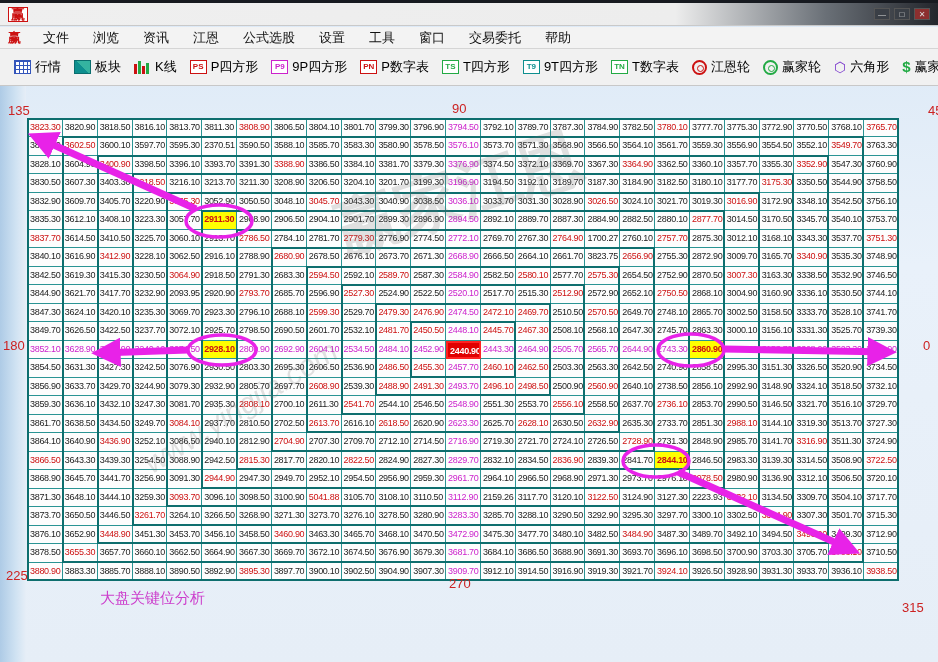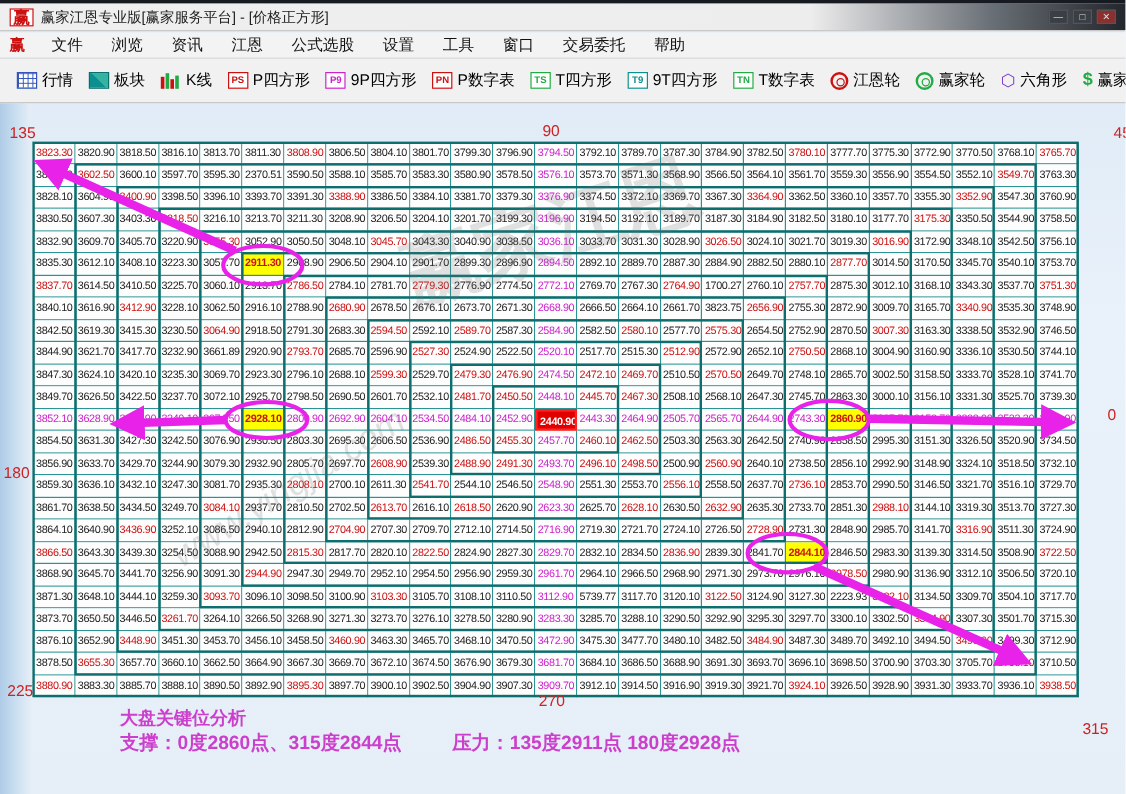--- a/index.html
+++ b/index.html
@@ -73,35 +73,34 @@
   .cell.y { background:#ffff00; color:#cc1111; font-weight:bold; }
   .cell.ctr { background:#e00000; color:#ffffff; border:2px solid #ff2222; font-weight:bold; }
   .ring { position:absolute; border:2px solid #0e6e6e; pointer-events:none; z-index:2; }
 
   .watermark { position:absolute; color:rgba(110,110,110,0.20); pointer-events:none; z-index:3; white-space:nowrap; }
   #wm1 { left:330px; top:150px; font-size:64px; font-weight:bold; transform:rotate(-18deg); }
   #wm2 { left:130px; top:390px; font-size:30px; font-style:italic; transform:rotate(-32deg); }
 
   #overlay { position:absolute; left:0; top:0; width:938px; height:662px; z-index:6; pointer-events:none; }
 
-  .annot { position:absolute; color:#cc3ecc; z-index:7;font-weight:bold; }
+  .annot { position:absolute; color:#cc3ecc; z-index:7; }
   #annot1 { left:100px; top:589px; font-size:15px; }
   #annot2 { left:100px; top:609px; font-size:16px; }
   #annot2 .gap { display:inline-block; width:42px; }
 </style>
 </head>
 <body>
 
 <div id="app">
 
   <div class="top-edge"></div>
 
   <div class="titlebar">
     <span class="app-logo">赢</span>
-    <span class="title-text">赢家江恩专业版[赢家服务平台] - [价格正方形]</span>
     <span class="win-buttons">
       <span class="win-btn">—</span>
       <span class="win-btn">□</span>
       <span class="win-btn close">✕</span>
     </span>
   </div>
 
   <div class="menubar">
     <span class="menu-logo">赢</span>
   <span class="menu-item">文件</span>
@@ -412,21 +411,21 @@
       <div class="cell">2870.50</div>
       <div class="cell r">3007.30</div>
       <div class="cell">3163.30</div>
       <div class="cell">3338.50</div>
       <div class="cell">3532.90</div>
       <div class="cell">3746.50</div>
       <div class="cell">3844.90</div>
       <div class="cell">3621.70</div>
       <div class="cell">3417.70</div>
       <div class="cell">3232.90</div>
-      <div class="cell">3661.89</div>
+      <div class="cell">2093.95</div>
       <div class="cell">2920.90</div>
       <div class="cell r">2793.70</div>
       <div class="cell">2685.70</div>
       <div class="cell">2596.90</div>
       <div class="cell r">2527.30</div>
       <div class="cell">2524.90</div>
       <div class="cell">2522.50</div>
       <div class="cell m">2520.10</div>
       <div class="cell">2517.70</div>
       <div class="cell">2515.30</div>
@@ -691,26 +690,26 @@
       <div class="cell">3506.50</div>
       <div class="cell">3720.10</div>
       <div class="cell">3871.30</div>
       <div class="cell">3648.10</div>
       <div class="cell">3444.10</div>
       <div class="cell">3259.30</div>
       <div class="cell r">3093.70</div>
       <div class="cell">3096.10</div>
       <div class="cell">3098.50</div>
       <div class="cell">3100.90</div>
-      <div class="cell r">3103.30</div>
+      <div class="cell r">5041.88</div>
       <div class="cell">3105.70</div>
       <div class="cell">3108.10</div>
       <div class="cell">3110.50</div>
       <div class="cell m">3112.90</div>
-      <div class="cell">5739.77</div>
+      <div class="cell">2159.26</div>
       <div class="cell">3117.70</div>
       <div class="cell">3120.10</div>
       <div class="cell r">3122.50</div>
       <div class="cell">3124.90</div>
       <div class="cell">3127.30</div>
       <div class="cell">2223.93</div>
       <div class="cell r">3132.10</div>
       <div class="cell">3134.50</div>
       <div class="cell">3309.70</div>
       <div class="cell">3504.10</div>
@@ -834,28 +833,25 @@
       </g>
     <g id="svg-arrows">
         <line x1="196" y1="209" x2="36" y2="137" stroke="#e822e8" stroke-width="7" marker-end="url(#ah)"></line>
         <line x1="188" y1="350" x2="100" y2="353" stroke="#e822e8" stroke-width="7" marker-end="url(#ah)"></line>
         <line x1="724" y1="349" x2="888" y2="352" stroke="#e822e8" stroke-width="7" marker-end="url(#ah)"></line>
         <line x1="678" y1="472" x2="852" y2="550" stroke="#e822e8" stroke-width="7" marker-end="url(#ah)"></line>
       </g>
   </svg>
 
   <div class="annot" id="annot1">大盘关键位分析</div>
-  <div class="annot" id="annot2">
-    <span>支撑：0度2860点、315度2844点</span><span class="gap"></span><span>压力：135度2911点  180度2928点</span>
-  </div>
 
 <div class="angle-label" style="left: 8px; top: 103px;">135</div>
     <div class="angle-label" style="left: 452px; top: 101px;">90</div>
     <div class="angle-label" style="left: 916px; top: 103px; margin-left: 12px;">45</div>
-    <div class="angle-label" style="left: 3px; top: 338px; margin-top: 48px;">180</div>
+    <div class="angle-label" style="left: 3px; top: 338px;">180</div>
     <div class="angle-label" style="left: 923px; top: 338px;">0</div>
     <div class="angle-label" style="left: 6px; top: 568px;">225</div>
     <div class="angle-label" style="left: 449px; top: 576px;">270</div>
     <div class="angle-label" style="left: 902px; top: 568px; margin-top: 32px;">315</div>
     <div class="ring" style="left: 410.24px; top: 321.28px; width: 105.52px; height: 56.44px;"></div>
     <div class="ring" style="left: 375.4px; top: 302.8px; width: 175.2px; height: 93.4px;"></div>
     <div class="ring" style="left: 340.56px; top: 284.32px; width: 244.88px; height: 130.36px;"></div>
     <div class="ring" style="left: 305.72px; top: 265.84px; width: 314.56px; height: 167.32px;"></div>
     <div class="ring" style="left: 270.88px; top: 247.36px; width: 384.24px; height: 204.28px;"></div>
     <div class="ring" style="left: 236.04px; top: 228.88px; width: 453.92px; height: 241.24px;"></div>

